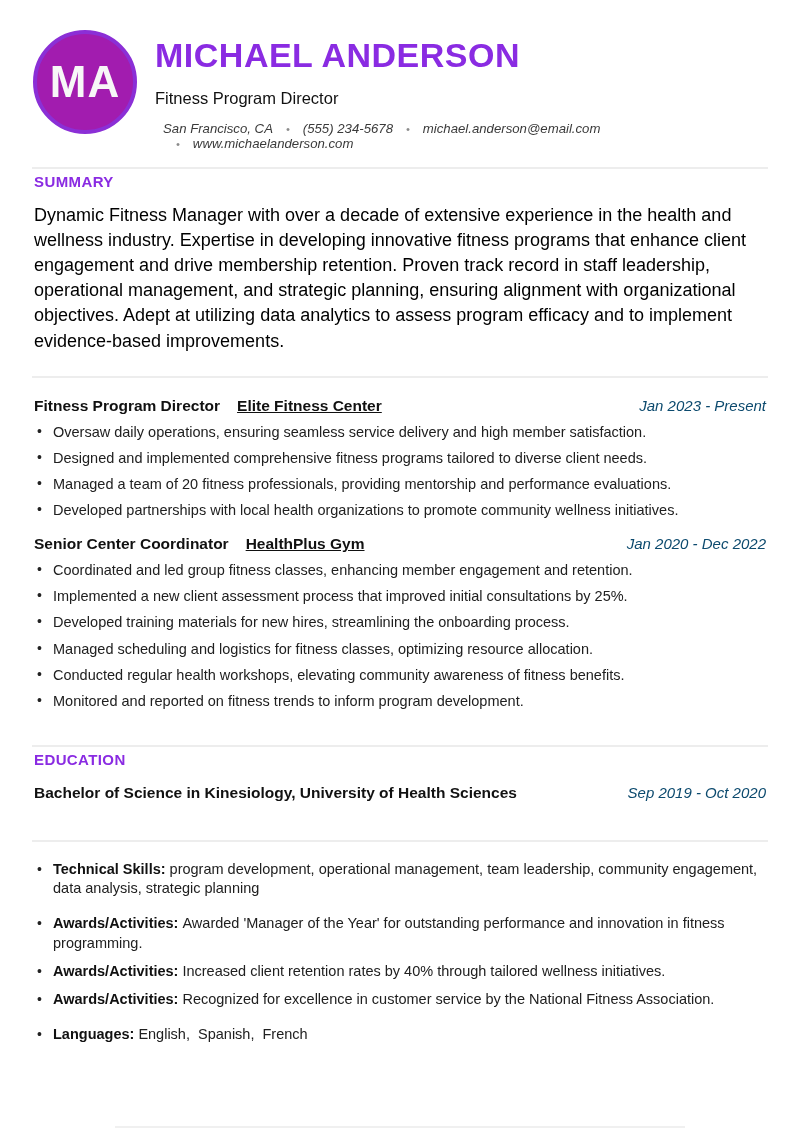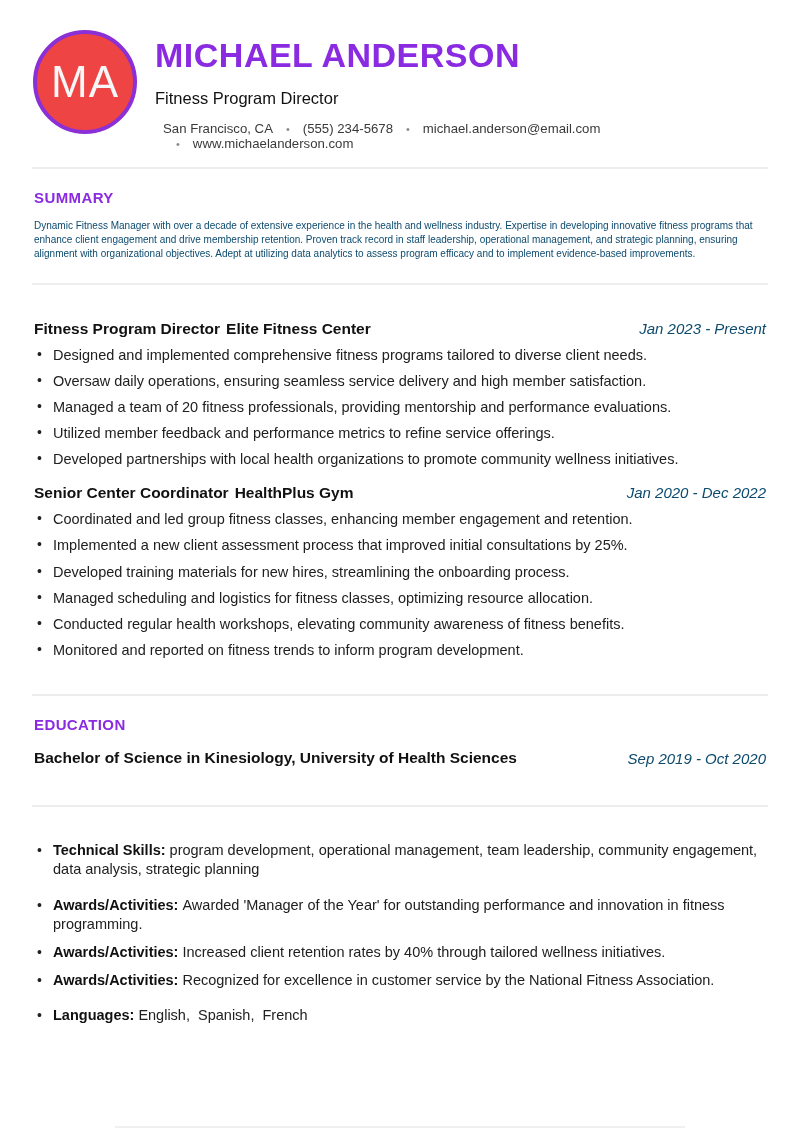--- a/index.html
+++ b/index.html
@@ -20,25 +20,25 @@
   
   .header {
     display: flex;
     align-items: flex-start;
     padding: 30px 34px 0 33px;
   }
   .avatar {
     width: 104px;
     height: 104px;
     border-radius: 50%;
-    background: #ef4444;
+    background: #a21caf;
     border: 4px solid #8b2fd6;
     color: #f7f7f7;
     font-size: 44px;
-    font-weight: 400;
+    font-weight: 700;
     letter-spacing: 1px;
     display: flex;
     align-items: center;
     justify-content: center;
     flex: 0 0 auto;
   }
   .header-text {
     margin-left: 18px;
     padding-top: 8px;
     flex: 1;
@@ -57,61 +57,62 @@
     color: #111111;
   }
   .contact-row {
     margin-top: 13px;
     margin-left: 8px;
     font-size: 13.2px;
     color: #3a3a3a;
     display: flex;
     align-items: center;
     flex-wrap: wrap;
+    font-style: italic;
   }
   .contact-item + .contact-item::before {
     content: "•";
     color: #8a8a8a;
     font-size: 11px;
     margin: 0 13px;
   }
 
   
   .divider {
     border: none;
     border-top: 2px solid #ededed;
     margin: 0 32px;
   }
   .divider.header-divider { margin-top: 16px; }
-  .section { padding: 20px 34px 0 34px; }
+  .section { padding: 4px 34px 0 34px; }
   .section-heading {
     color: #8a2be2;
     font-size: 15px;
     font-weight: 700;
     letter-spacing: 0.4px;
   }
 
   
   .summary-text {
     margin-top: 13px;
-    font-size: 10px;
+    font-size: 18px;
     line-height: 1.40;
-    color: #0c4a6e;
+    color: #000000;
     padding-bottom: 22px;
   }
 
   
   .job { margin-top: 15px; }
   .job-header {
     display: flex;
     justify-content: space-between;
     align-items: baseline;
   }
   .job-title-line { font-size: 15.5px; font-weight: 700; color: #111111; }
-  .job-company { margin-left: 6px; }
+  .job-company { margin-left: 17px; text-decoration: underline; }
   .job-dates, .edu-dates {
     font-size: 15px;
     font-style: italic;
     color: #0c4a6e;
     white-space: nowrap;
   }
   ul.bullets { list-style: none; margin-top: 9px; }
   ul.bullets li {
     position: relative;
     padding-left: 19px;
@@ -127,21 +128,21 @@
     top: -1px;
     color: #222222;
     font-size: 14px;
   }
   .work-section { padding-bottom: 26px; }
 
   
   .edu-row {
     display: flex;
     justify-content: space-between;
-    align-items: center;
+    align-items: flex-start;
     margin-top: 16px;
     padding-bottom: 38px;
   }
   .edu-degree { font-size: 15.5px; font-weight: 700; color: #111111; }
 
   
   ul.info-list { list-style: none; margin-top: 14px; }
   ul.info-list li {
     position: relative;
     padding-left: 19px;
@@ -204,24 +205,23 @@
   <div class="section work-section">
 
     <div class="job">
       <div class="job-header">
         <div class="job-title-line">
           <span>Fitness Program Director</span><span class="job-company">Elite Fitness Center</span>
         </div>
         <span class="job-dates">Jan 2023 - Present</span>
       </div>
       <ul class="bullets">
+        <li>Oversaw daily operations, ensuring seamless service delivery and high member satisfaction.</li>
         <li>Designed and implemented comprehensive fitness programs tailored to diverse client needs.</li>
-        <li>Oversaw daily operations, ensuring seamless service delivery and high member satisfaction.</li>
         <li>Managed a team of 20 fitness professionals, providing mentorship and performance evaluations.</li>
-        <li>Utilized member feedback and performance metrics to refine service offerings.</li>
         <li>Developed partnerships with local health organizations to promote community wellness initiatives.</li>
       </ul>
     </div>
 
     <div class="job">
       <div class="job-header">
         <div class="job-title-line">
           <span>Senior Center Coordinator</span><span class="job-company">HealthPlus Gym</span>
         </div>
         <span class="job-dates">Jan 2020 - Dec 2022</span>

